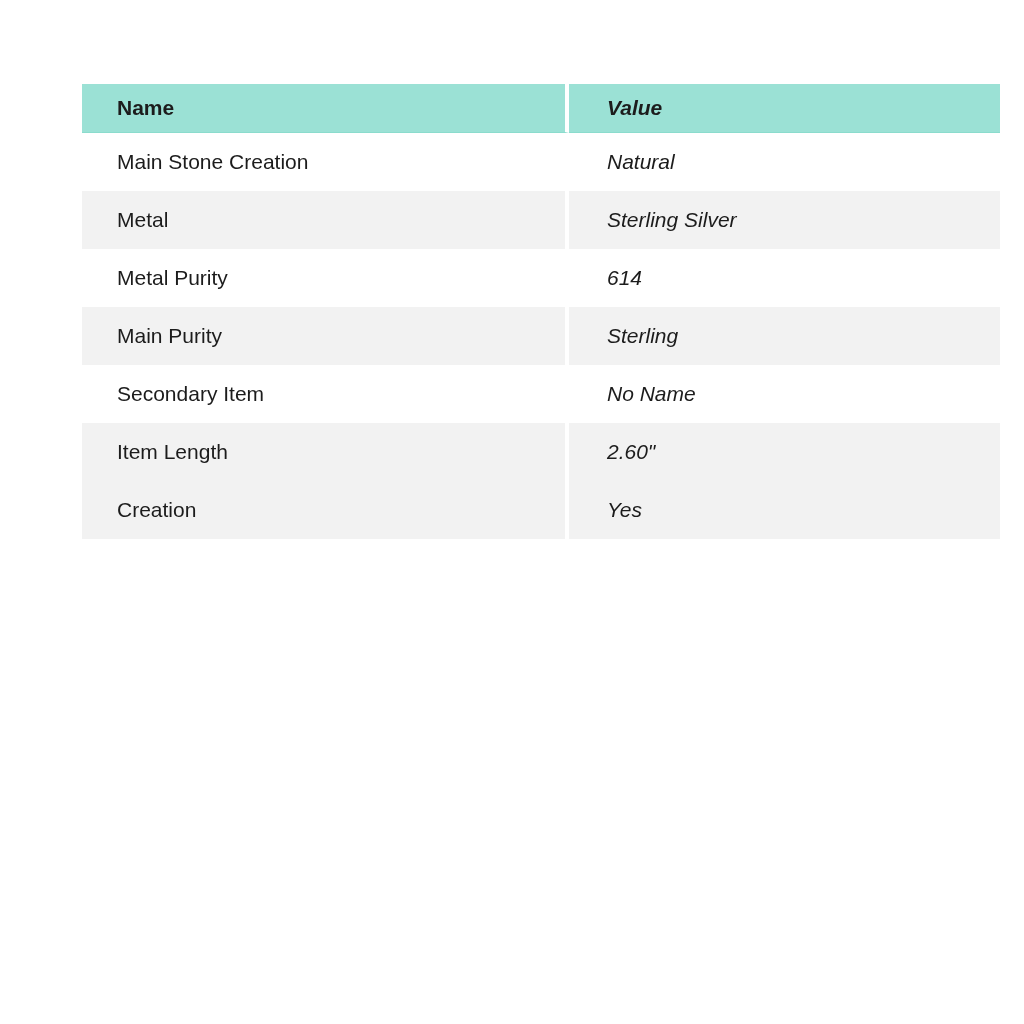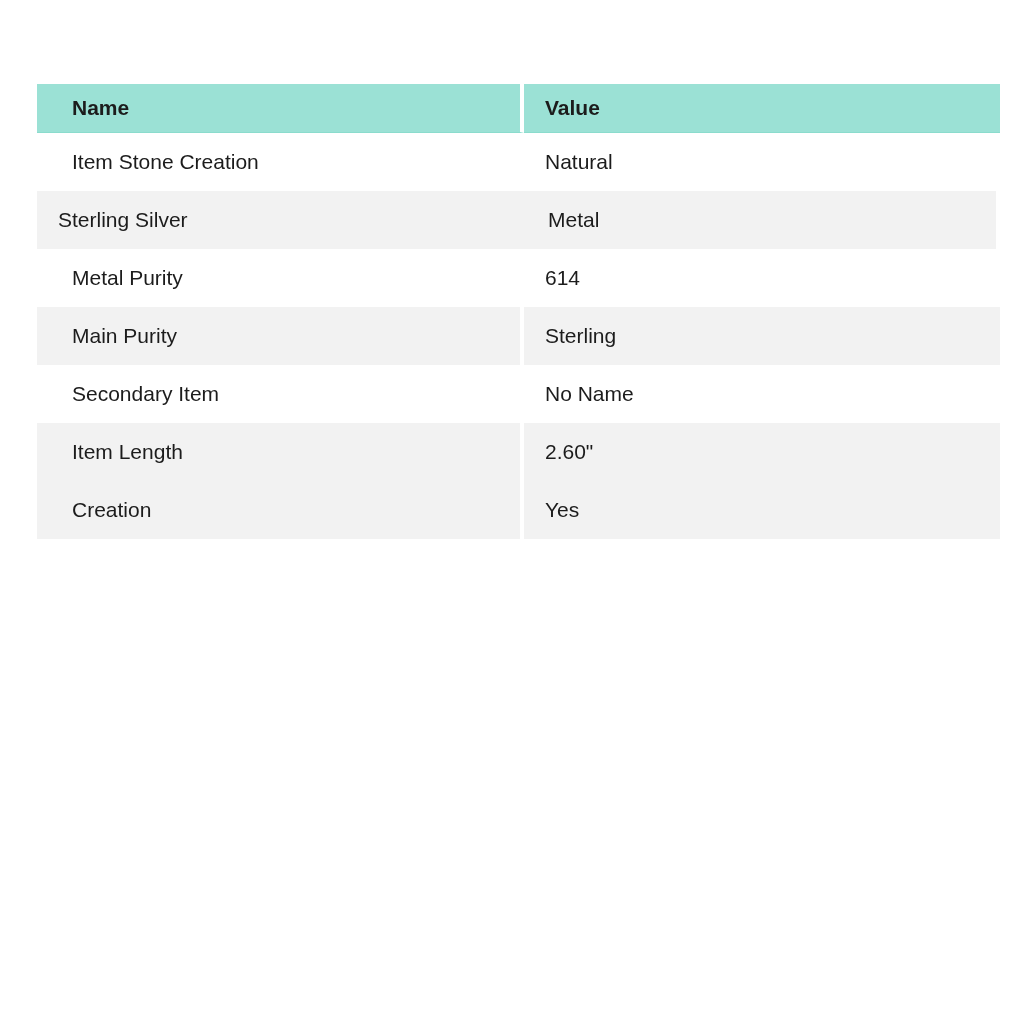--- a/index.html
+++ b/index.html
@@ -18,40 +18,42 @@
   .product-table {
     position: absolute;
     left: 37px;
     top: 84px;
     width: 963px;
     font-size: 21px;
   }
   .trow {
     display: flex;
     height: 58px;
+    margin-left: 45px;
   }
   .trow.theader {
     height: 49px;
   }
   .cell {
     box-sizing: border-box;
     display: flex;
     align-items: center;
     background: #ffffff;
     white-space: nowrap;
     overflow: hidden;
   }
   .name-cell {
     width: 487px;
     border-right: 4px solid #ffffff;
     padding-left: 35px;
   }
   .value-cell {
     flex: 1;
-    padding-left: 21px;
+    padding-left: 38px;
+    font-style: italic;
   }
   .theader .cell {
     background: #9be1d5;
     font-weight: 600;
     border-bottom: 1px solid #8bdccd;
   }
   .trow.stripe .cell {
     background: #f2f2f2;
   }
 </style>
@@ -59,27 +61,27 @@
 <body>
 
 <div class="product-table">
 
   <div class="trow theader">
     <div class="cell name-cell">Name</div>
     <div class="cell value-cell">Value</div>
   </div>
 
   <div class="trow">
-    <div class="cell name-cell">Item Stone Creation</div>
+    <div class="cell name-cell">Main Stone Creation</div>
     <div class="cell value-cell">Natural</div>
   </div>
 
   <div class="trow stripe">
+    <div class="cell name-cell">Metal</div>
     <div class="cell value-cell">Sterling Silver</div>
-    <div class="cell name-cell">Metal</div>
   </div>
 
   <div class="trow">
     <div class="cell name-cell">Metal Purity</div>
     <div class="cell value-cell">614</div>
   </div>
 
   <div class="trow stripe">
     <div class="cell name-cell">Main Purity</div>
     <div class="cell value-cell">Sterling</div>

